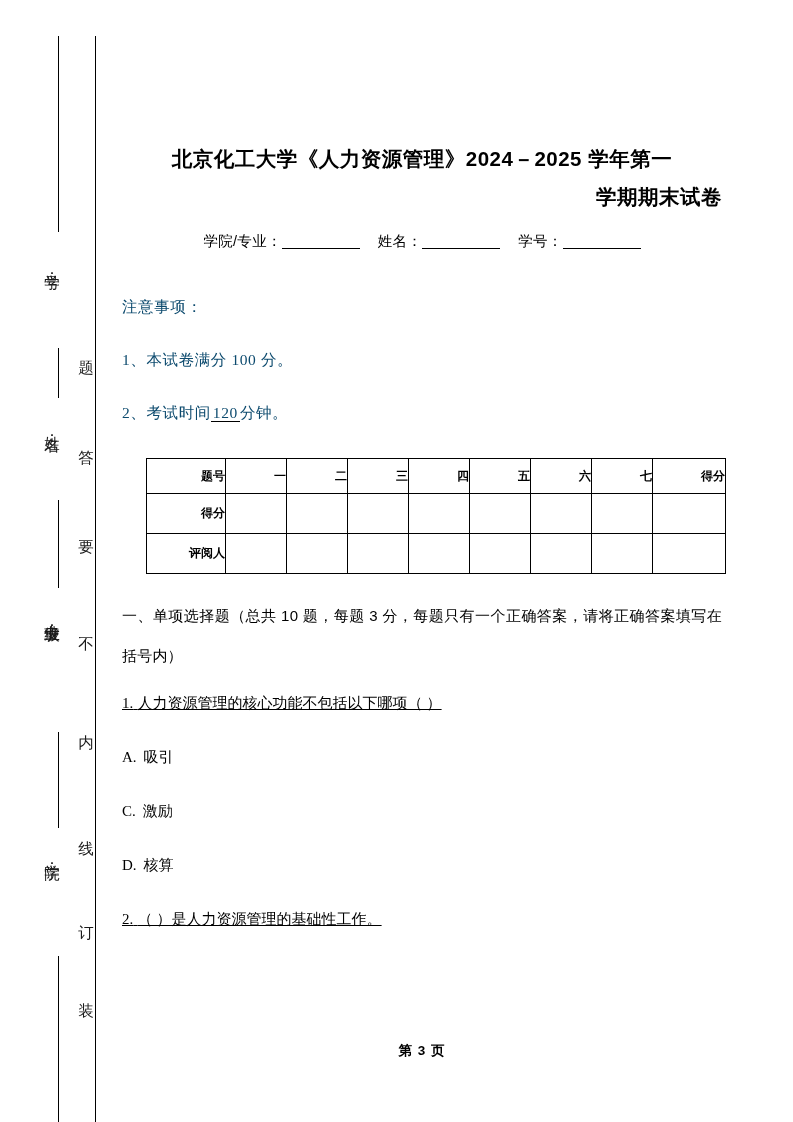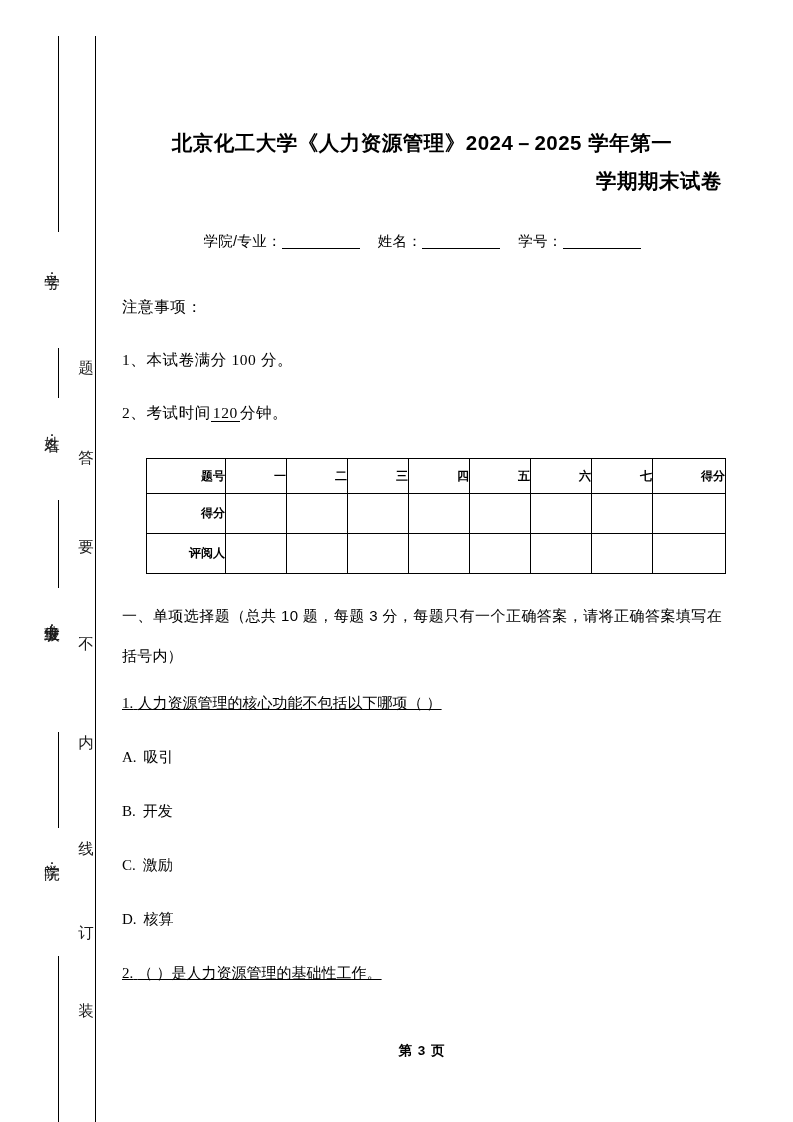--- a/index.html
+++ b/index.html
@@ -88,21 +88,21 @@
     font-family: "Liberation Sans", "DejaVu Sans", sans-serif;
     font-weight: bold;
     font-size: 20.5px;
     line-height: 38px;
     text-align: center;
     letter-spacing: 0.5px;
   }
   .title-block {
     position: absolute;
     left: 0;
-    top: 124px;
+    top: 140px;
     width: 600px;
   }
   .title-l2 { text-align: right; }
 
   .info-line {
     position: absolute;
     left: 0;
     top: 232px;
     width: 600px;
     text-align: center;
@@ -124,21 +124,21 @@
     position: absolute;
     left: 0;
     top: 280px;
     width: 600px;
   }
   .note-line {
     font-family: "Liberation Serif", "DejaVu Serif", serif;
     font-size: 15.5px;
     line-height: 53px;
     letter-spacing: 0.6px;
-    color: #000000;
+    color: #0c4a6e;
     white-space: nowrap;
   }
   .u-val {
     border-bottom: 1.2px solid #000;
     padding: 0 2px;
     text-align: right;
   }
 
   
   .score-table {
@@ -312,21 +312,20 @@
         </tr>
       </tbody>
     </table>
 
     <div class="section">
       <div class="section-heading">一、单项选择题（总共 10 题，每题 3 分，每题只有一个正确答案，请将正确答案填写在括号内）</div>
 
       <div class="q-stem"><span class="idx">1.</span> <span>人力资源管理的核心功能不包括以下哪项（  ）</span></div>
 
       <div class="q-option"><span class="opt-letter">A.</span><span>吸引</span></div>
-      <div class="q-option"><span class="opt-letter">B.</span><span>开发</span></div>
       <div class="q-option"><span class="opt-letter">C.</span><span>激励</span></div>
       <div class="q-option"><span class="opt-letter">D.</span><span>核算</span></div>
 
       <div class="q-stem"><span class="idx">2.</span> <span>（  ）是人力资源管理的基础性工作。</span></div>
     </div>
 
     <div class="footer">第 3 页</div>
 
   </div>
 </div>

